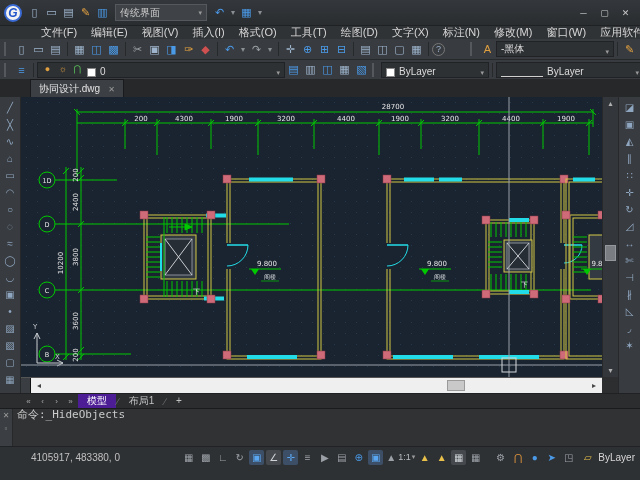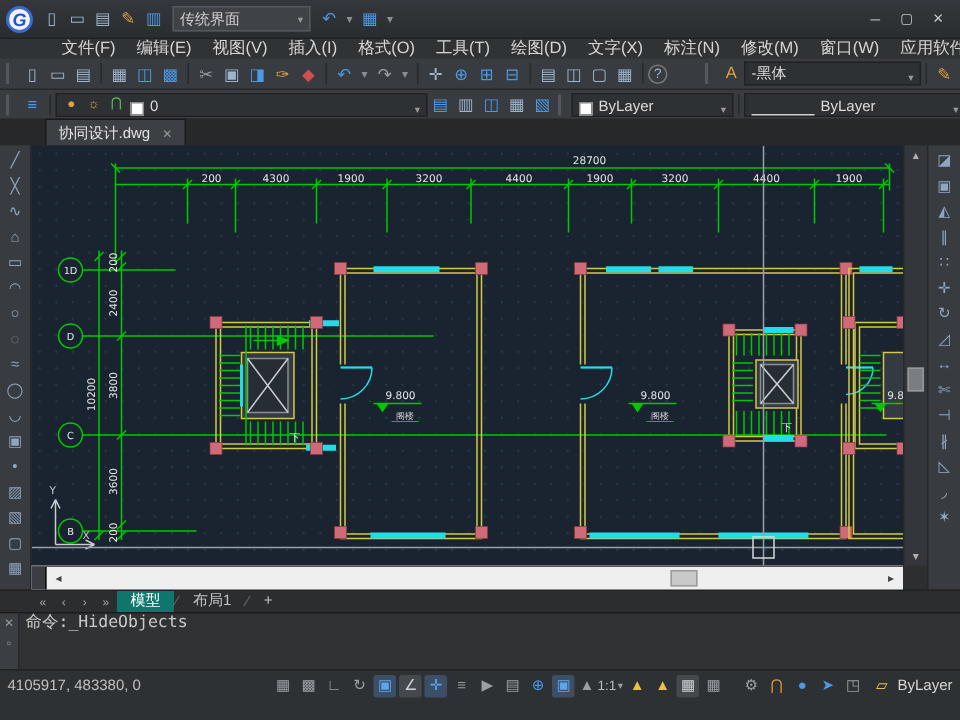--- a/index.html
+++ b/index.html
@@ -58,34 +58,34 @@
   .vscrollcol { width:16px; flex:none; display:flex; flex-direction:column; }
   .vscroll { height:280px; background:#33363a; border-left:1px solid #26282a; position:relative; }
   .vscroll .arr { position:absolute; left:0; width:100%; text-align:center; font-size:8px; color:#b0b0b0; }
   .vthumb { position:absolute; left:2px; top:148px; width:11px; height:16px; background:#7a7e83; border:1px solid #94989d; }
   .vcorner { height:16px; background:#2c2e30; }
 
   
   .layouttabs { flex:none; height:15px; background:#2b2d2f; display:flex; align-items:center; font-size:10px; padding-left:22px; gap:1px; border-top:1px solid #1f2123; }
   .layouttabs .nav { width:13px; text-align:center; color:#a8a8a8; font-size:8px; }
   .ltab { padding:0 9px; color:#c2c2c2; line-height:14px; }
-  .ltab.active { background:#0f766e; color:#ffffff; }
+  .ltab.active { background:#4c1d95; color:#ffffff; }
   .lsep { color:#6a6d70; font-size:10px; }
 
   
   .cmdwin { flex:none; height:38px; display:flex; background:#303234; border-top:1px solid #1a1b1c; }
   .cmdstrip { width:13px; background:#3b3e42; display:flex; flex-direction:column; align-items:center; padding-top:2px; gap:4px; border-right:1px solid #26282a; }
   .cmdstrip span { font-size:8px; color:#9a9a9a; }
   .cmdtext { flex:1; font-family:"DejaVu Sans Mono","Liberation Mono",monospace; font-size:11px; color:#cacaca; padding:0 4px; display:flex; justify-content:space-between; }
   .cmdline { line-height:12px; white-space:pre; }
   .cmdline.input { border-top:1px solid #222426; }
 
   
   .statusbar { flex:none; height:21px; background:#2e3134; border-top:1px solid #202225; display:flex; align-items:center; padding:0 5px; gap:2px; font-size:10px; }
-  .coords { color:#c0c0c0; white-space:nowrap; }
+  .coords { color:#c0c0c0; white-space:nowrap;margin-left:26px; }
   .sico { display:inline-flex; width:15px; height:15px; align-items:center; justify-content:center; font-size:10px; color:#9aa0a6; flex:none; border-radius:2px; }
   .sico.on { background:#45494e; color:#cfd4d9; }
   .sico.blueon { background:#3c4f66; color:#5aa6f0; }
   .sico.blue { color:#4a9ae8; } .sico.orange { color:#e0953d; } .sico.yellow { color:#e8c04a; }
   .scale { display:flex; align-items:center; color:#b8bcc0; gap:1px; font-size:9px; }
   .brand { display:flex; align-items:center; gap:3px; color:#d8d8d8; font-size:10px; margin-left:2px; white-space:nowrap; }
 </style>
 </head>
 <body>
 

